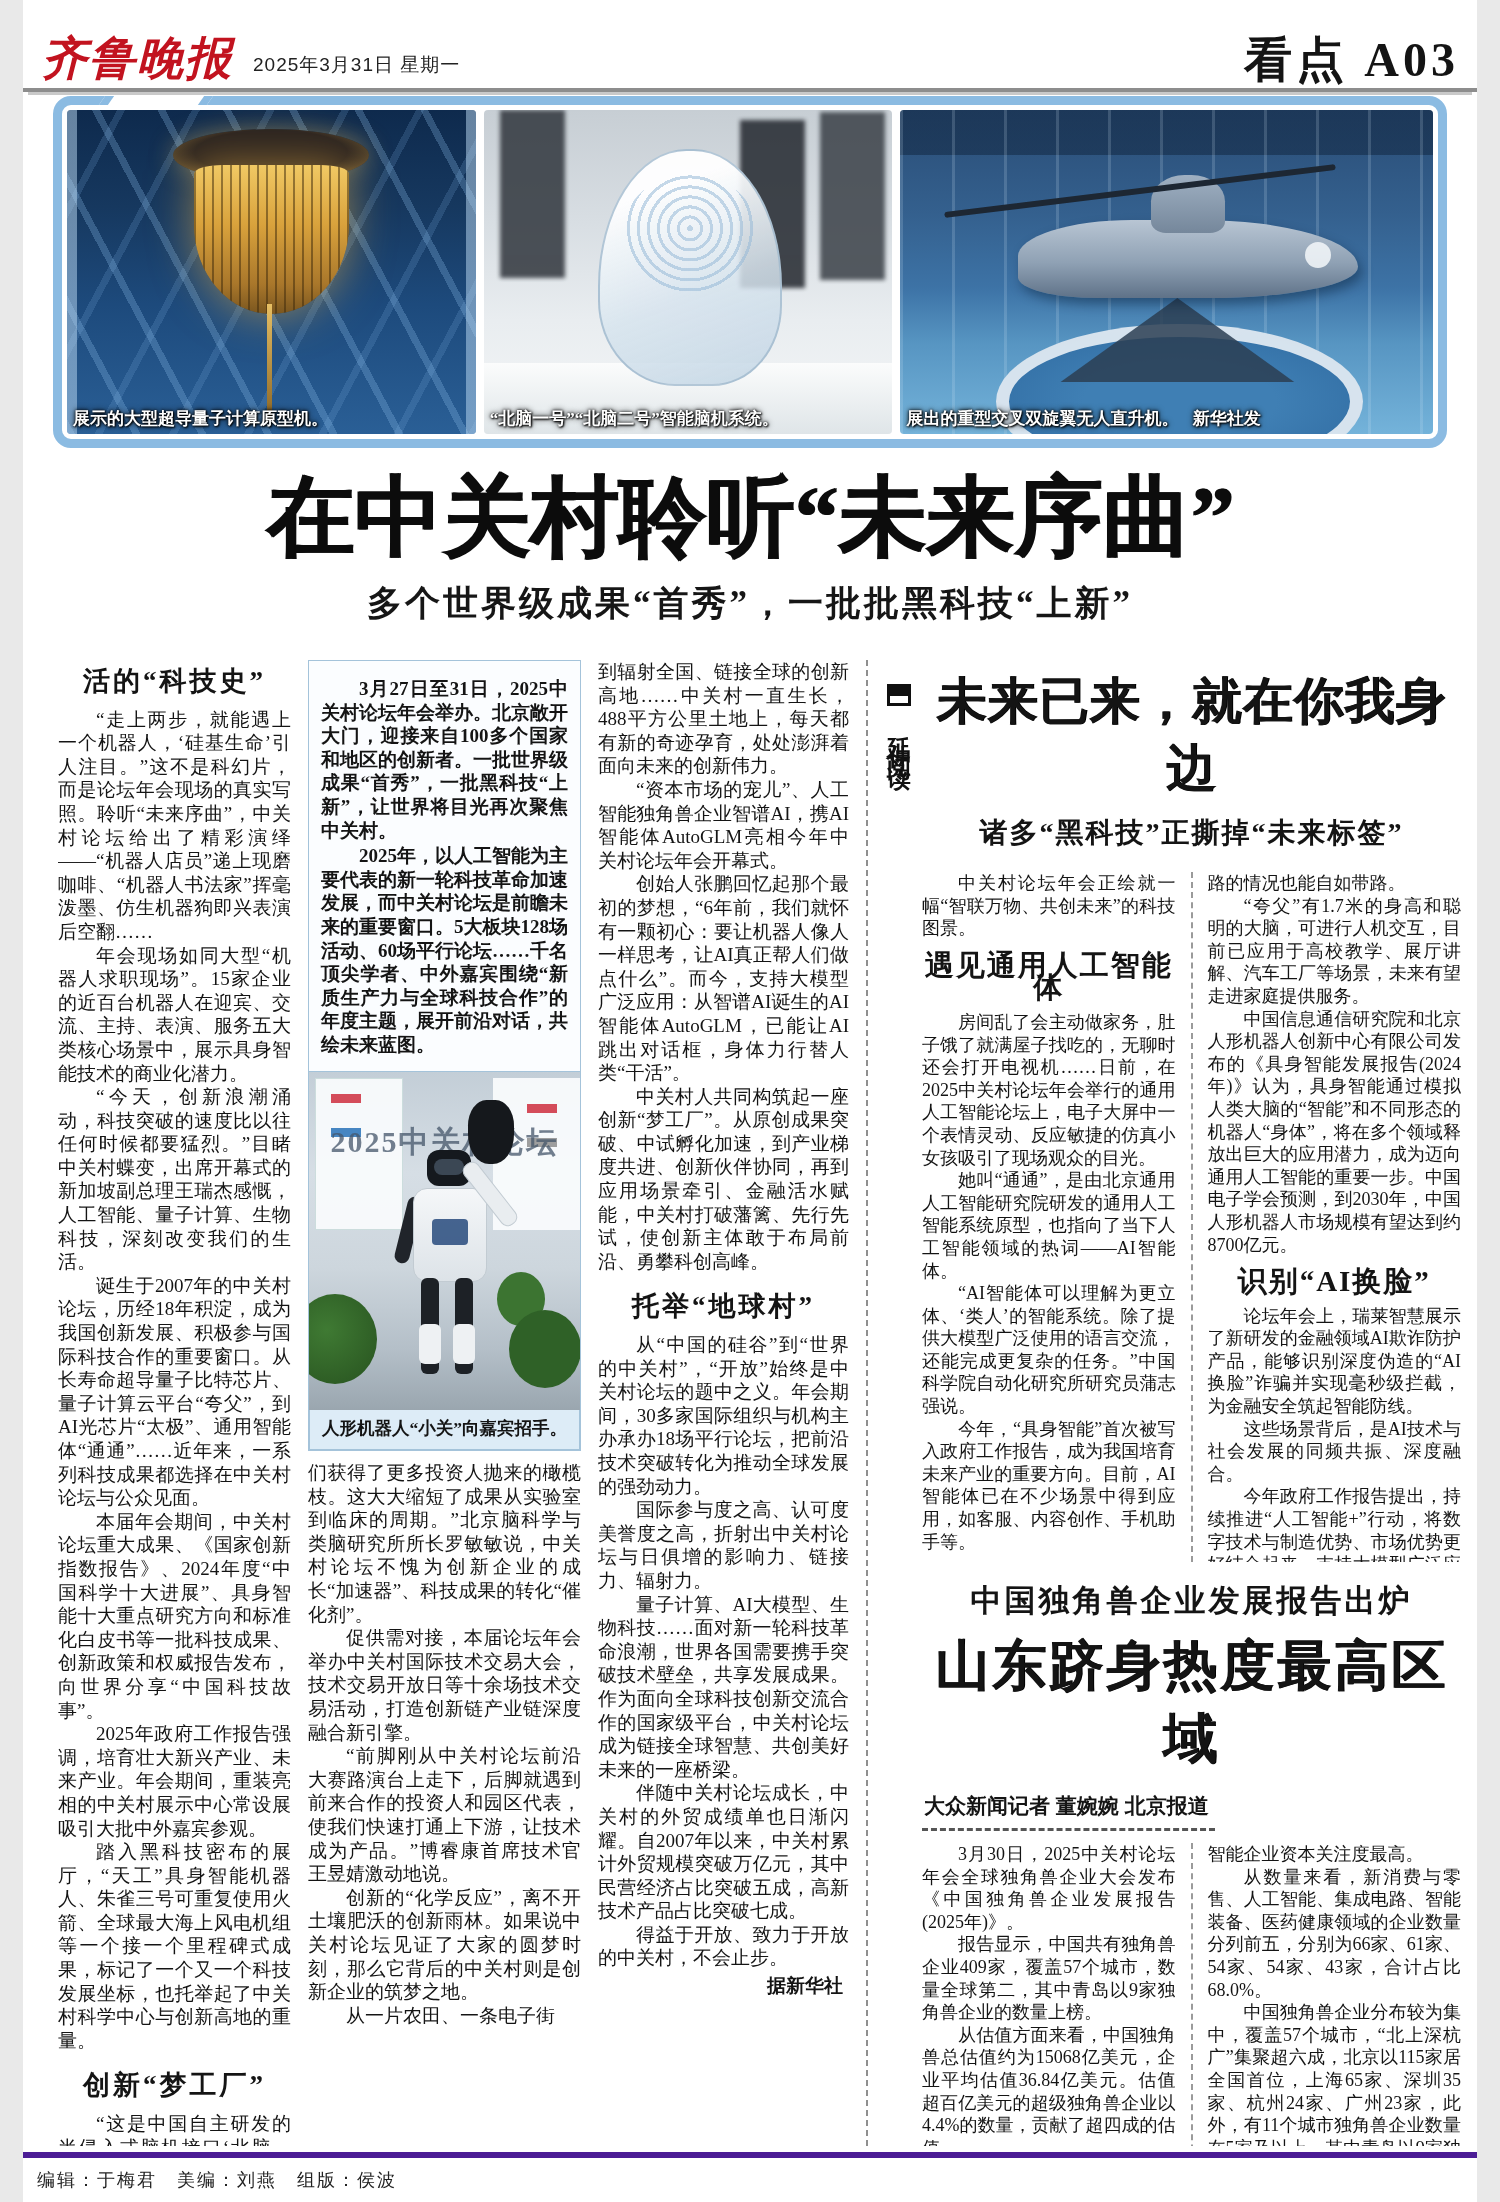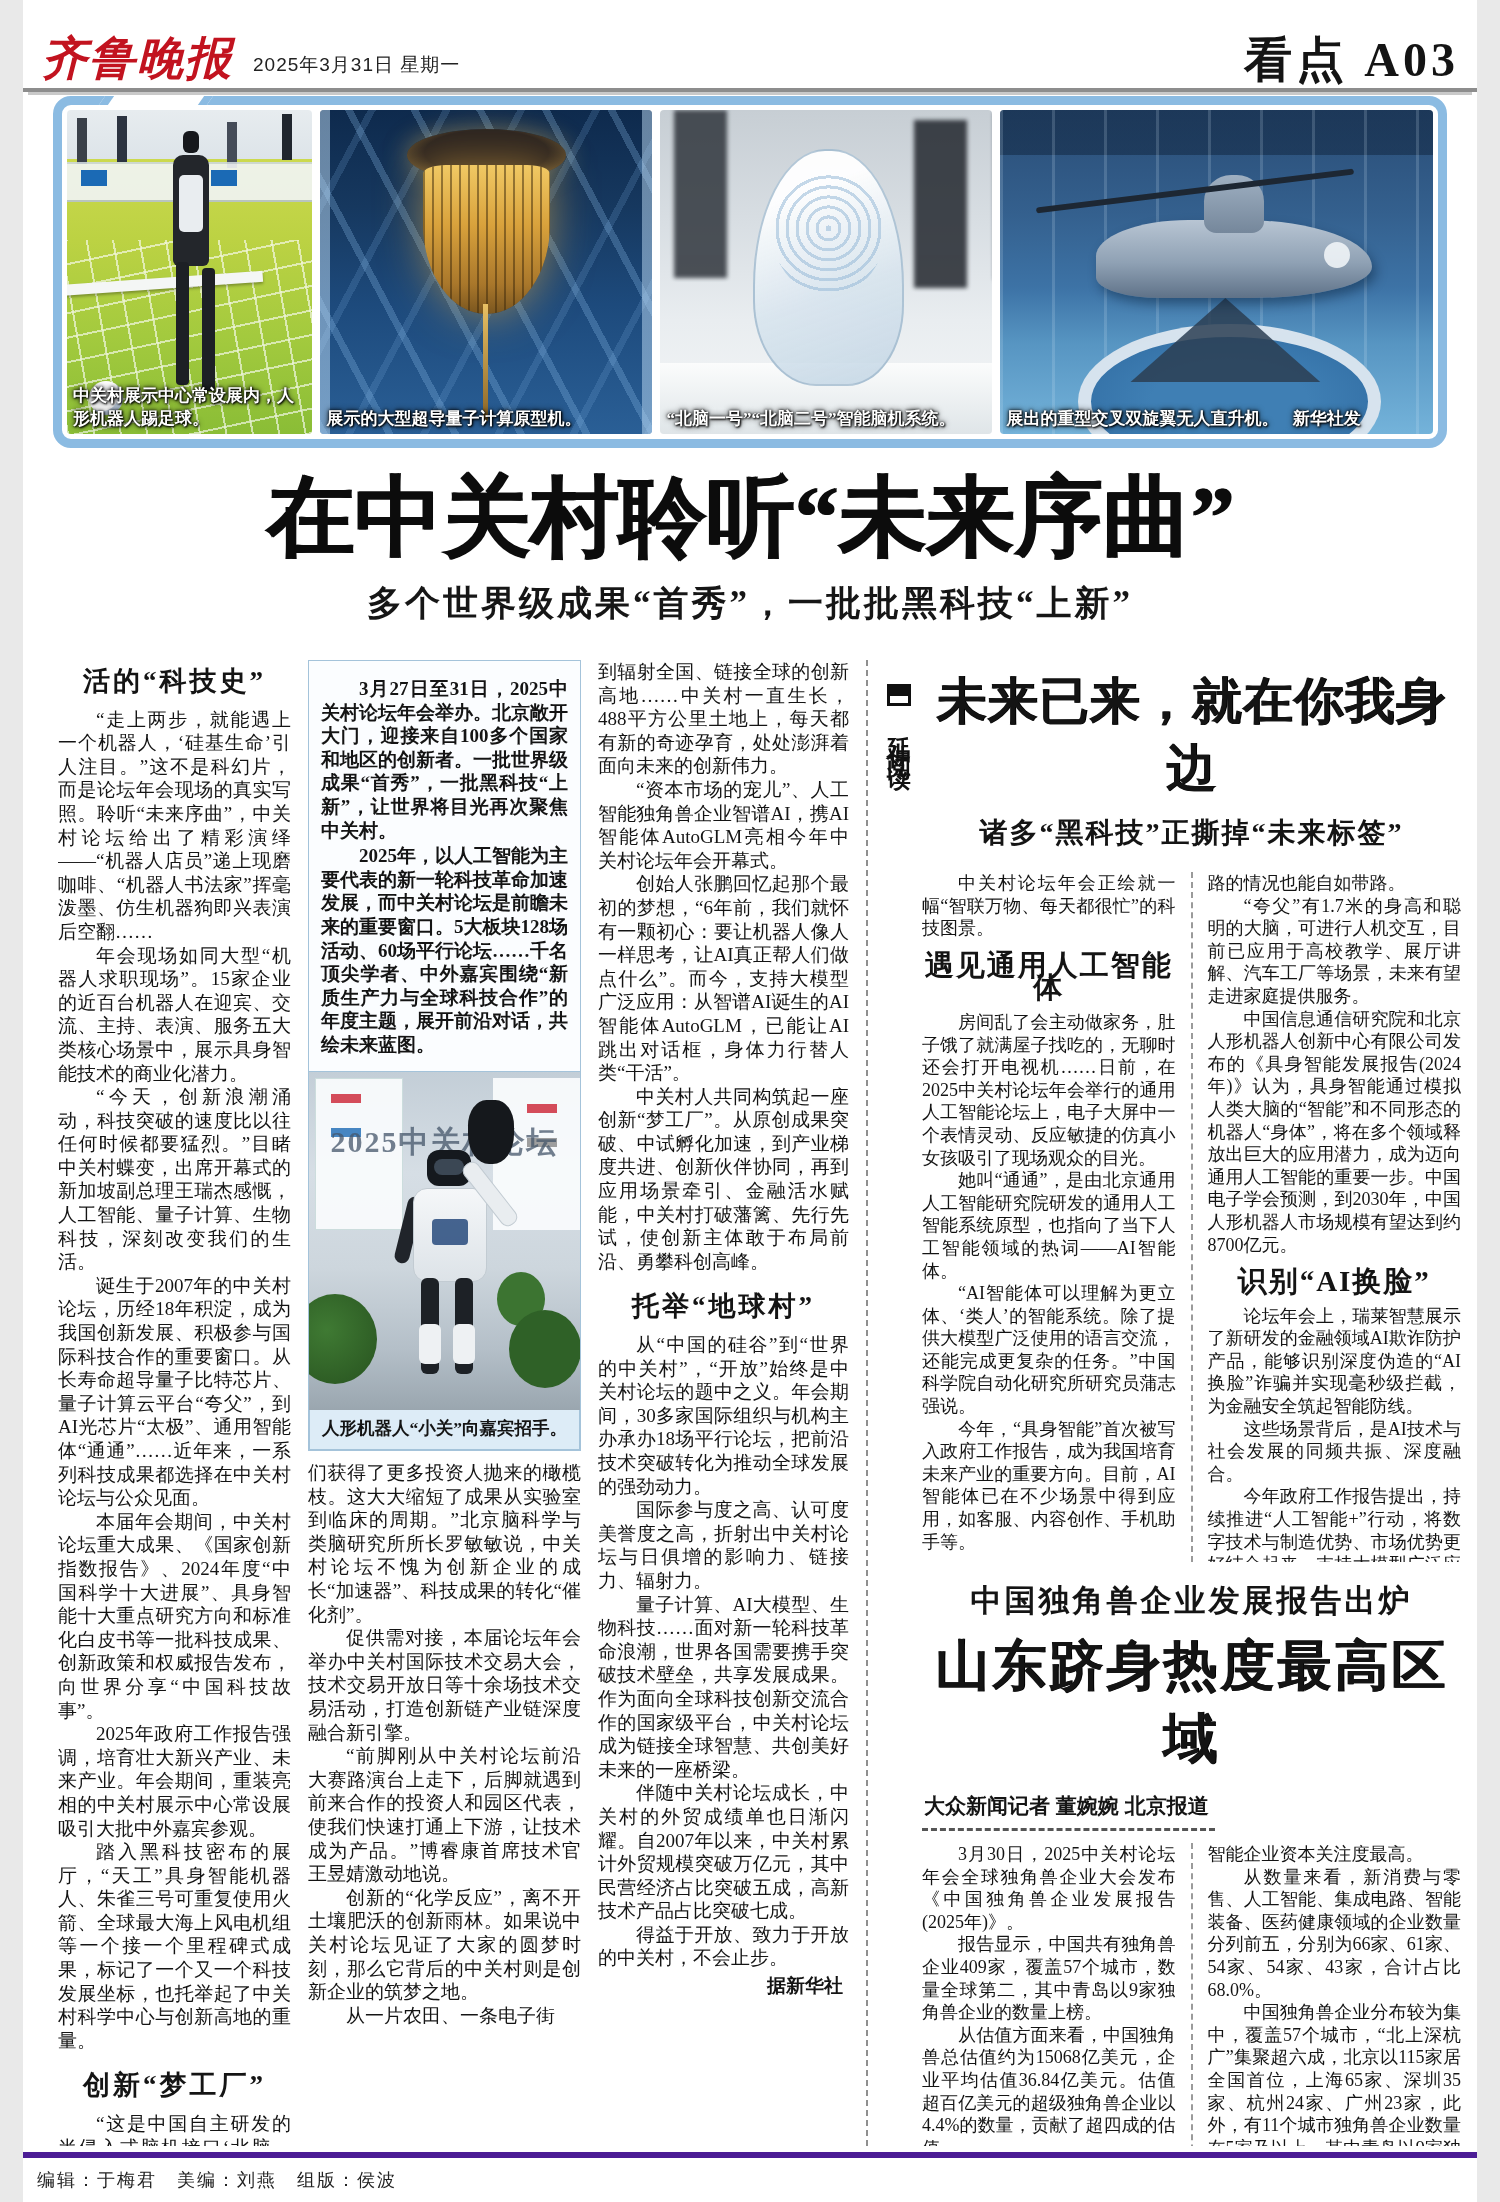--- a/index.html
+++ b/index.html
@@ -162,31 +162,20 @@
 
   <div class="header">
     <div class="mast-left">
       <span class="masthead">齐鲁晚报</span>
       <span class="hdate">2025年3月31日  星期一</span>
     </div>
     <span class="hpage">看点 A03</span>
   </div>
 
   <div class="photos">
-    <div class="photo ph1">
-      <div class="p1-people"></div>
-      <div class="p1-boards"></div>
-      <div class="p1-logo"></div>
-      <div class="p1-net"></div>
-      <div class="p1-bar"></div>
-      <div class="p1-robot"></div>
-      <div class="p1-legs"></div>
-      <div class="p1-ball"></div>
-      <div class="caption">中关村展示中心常设展内，人形机器人踢足球。</div>
-    </div>
     <div class="photo ph2">
       <div class="p2-beams"></div>
       <div class="p2-disc"></div>
       <div class="p2-body"></div>
       <div class="p2-rod"></div>
       <div class="p2-frame"></div>
       <div class="caption">展示的大型超导量子计算原型机。</div>
     </div>
     <div class="photo ph3">
       <div class="p3-fig"></div>
@@ -277,21 +266,21 @@
 
       <div class="extend">
         <div class="extend-label">
           <div class="read-icon"></div>
           <div class="vlabel">延伸阅读</div>
         </div>
         <div class="extend-title">未来已来，就在你我身边</div>
         <div class="extend-sub">诸多“黑科技”正撕掉“未来标签”</div>
         <div class="extend-cols">
           <div class="excol excol-a">
-            <p class="para">中关村论坛年会正绘就一幅“智联万物、每天都很忙”的科技图景。</p>
+            <p class="para">中关村论坛年会正绘就一幅“智联万物、共创未来”的科技图景。</p>
             <div class="subhead">遇见通用人工智能体</div>
             <p class="para">房间乱了会主动做家务，肚子饿了就满屋子找吃的，无聊时还会打开电视机……日前，在2025中关村论坛年会举行的通用人工智能论坛上，电子大屏中一个表情灵动、反应敏捷的仿真小女孩吸引了现场观众的目光。</p>
             <p class="para">她叫“通通”，是由北京通用人工智能研究院研发的通用人工智能系统原型，也指向了当下人工智能领域的热词——AI智能体。</p>
             <p class="para">“AI智能体可以理解为更立体、‘类人’的智能系统。除了提供大模型广泛使用的语言交流，还能完成更复杂的任务。”中国科学院自动化研究所研究员蒲志强说。</p>
             <p class="para">今年，“具身智能”首次被写入政府工作报告，成为我国培育未来产业的重要方向。目前，AI智能体已在不少场景中得到应用，如客服、内容创作、手机助手等。</p>
             <div class="subhead">人形机器人“加速跑”</div>
             <p class="para">在2025中关村论坛年会上，人形机器人“夸父”每天都很忙。它承担着迎宾工作，为公众解答疑问、提供讲解和指引服务等，碰到不认</p>
           </div>
           <div class="excol excol-b">
             <p class="para" style="text-indent:0;">路的情况也能自如带路。</p>

